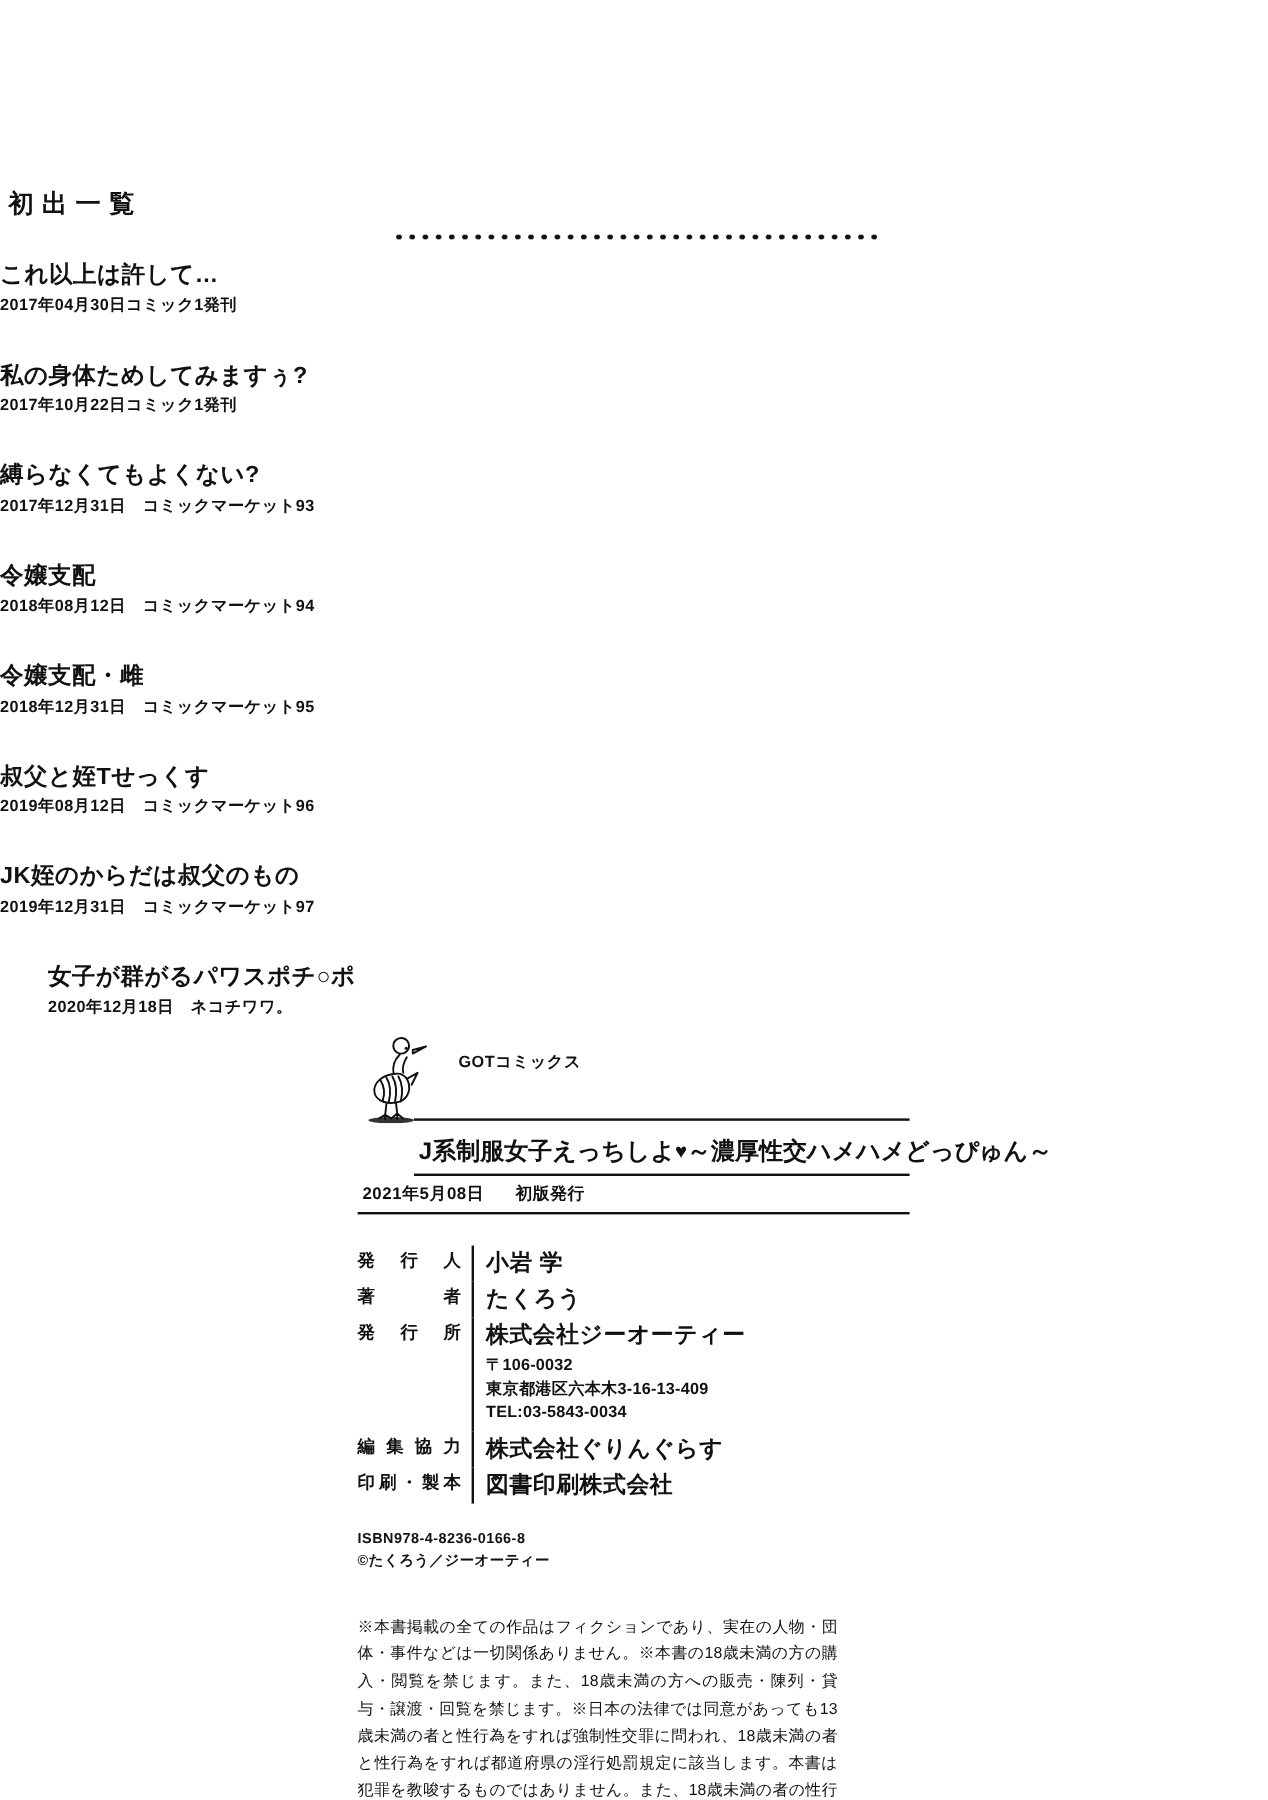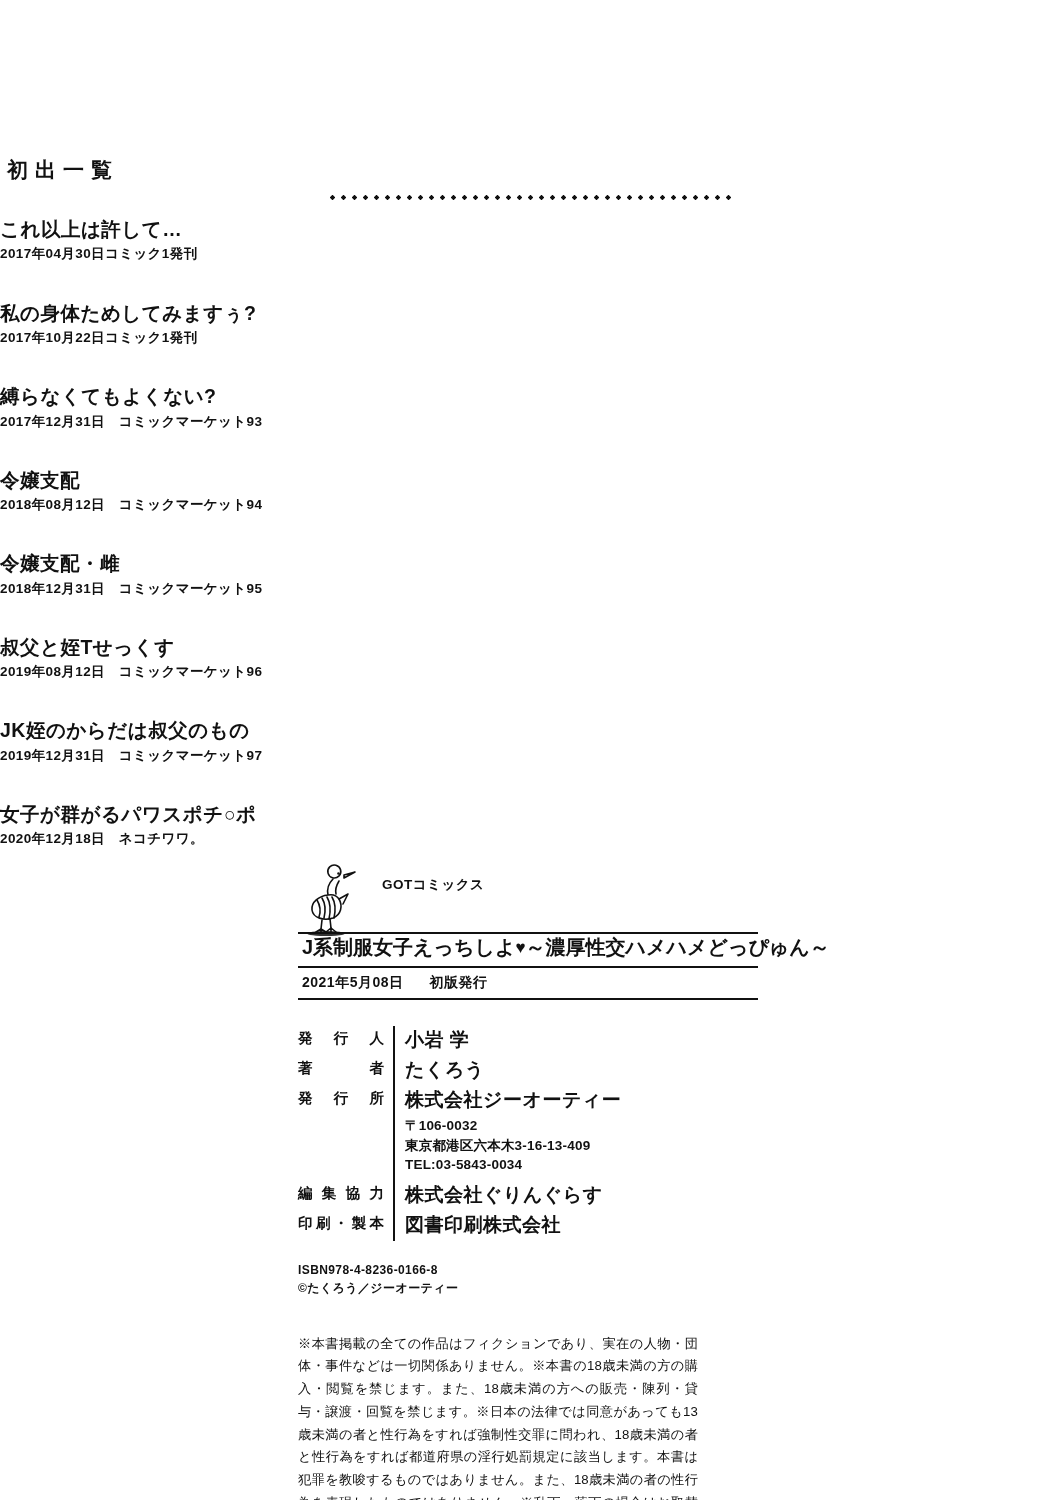--- a/index.html
+++ b/index.html
@@ -45,21 +45,21 @@
     margin: 0 auto 16px auto;
     background-image: radial-gradient(circle, #111 0 2.1px, transparent 2.3px);
     background-size: 11px 7px;
     background-position: 0 center;
     background-repeat: repeat-x;
   }
 
   .fa-entry {
     margin: 0 0 38px 0;
   }
-  .fa-entry:last-child { margin-bottom: 0; }
+  .fa-entry:last-child { margin-bottom: 0; margin-left: 40px; }
 
   .fa-entry-title {
     font-size: 19.5px;
     font-weight: bold;
     letter-spacing: 0.5px;
     line-height: 1.25;
     margin: 0 0 5px 0;
   }
   .fa-entry-meta {
     font-size: 13.5px;
@@ -96,25 +96,26 @@
     font-size: 13.5px;
     font-weight: bold;
     letter-spacing: 0.5px;
     padding-bottom: 28px;
   }
 
   .book-title-bar {
     margin-top: -4px;
     border-top: 2px solid #111;
     border-bottom: 2px solid #111;
-    padding: 0 2px 5px 4px;
+    padding: 12px 2px 5px 4px;
     font-size: 20px;
     font-weight: bold;
     letter-spacing: 0px;
     white-space: nowrap;
+    margin-left: 47px;
   }
   .heart {
     font-size: 17px;
     vertical-align: 1px;
   }
 
   .pubdate-row {
     border-bottom: 2px solid #111;
     padding: 6px 4px 6px 4px;
     font-size: 14px;

